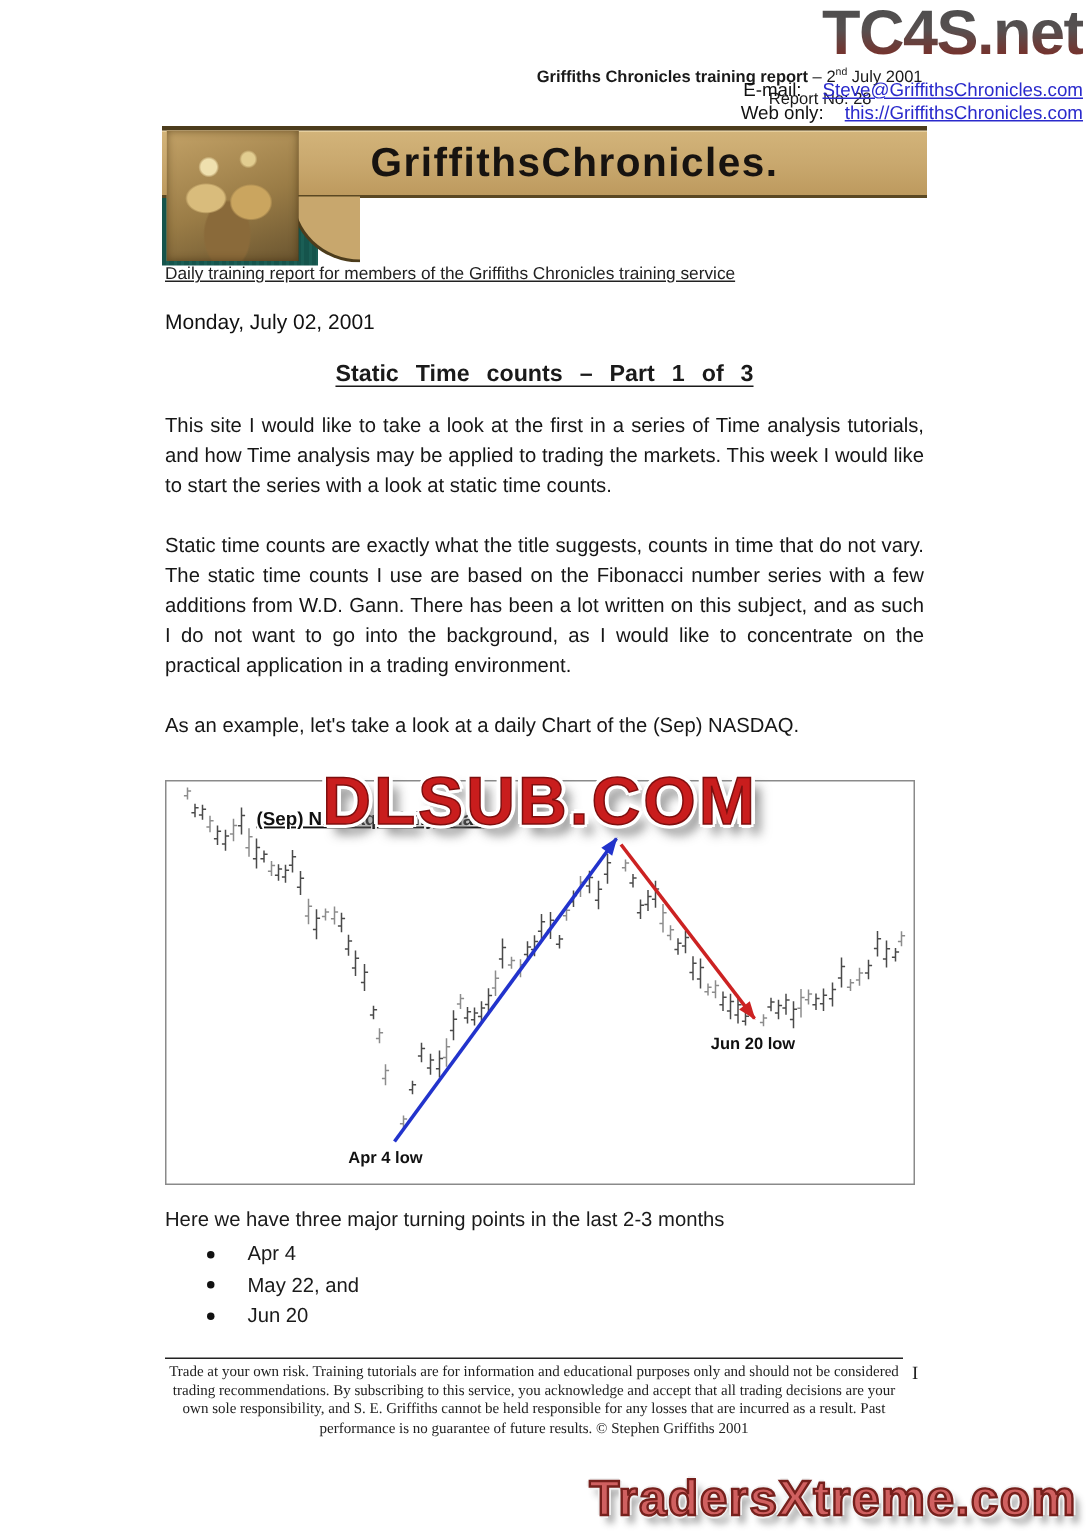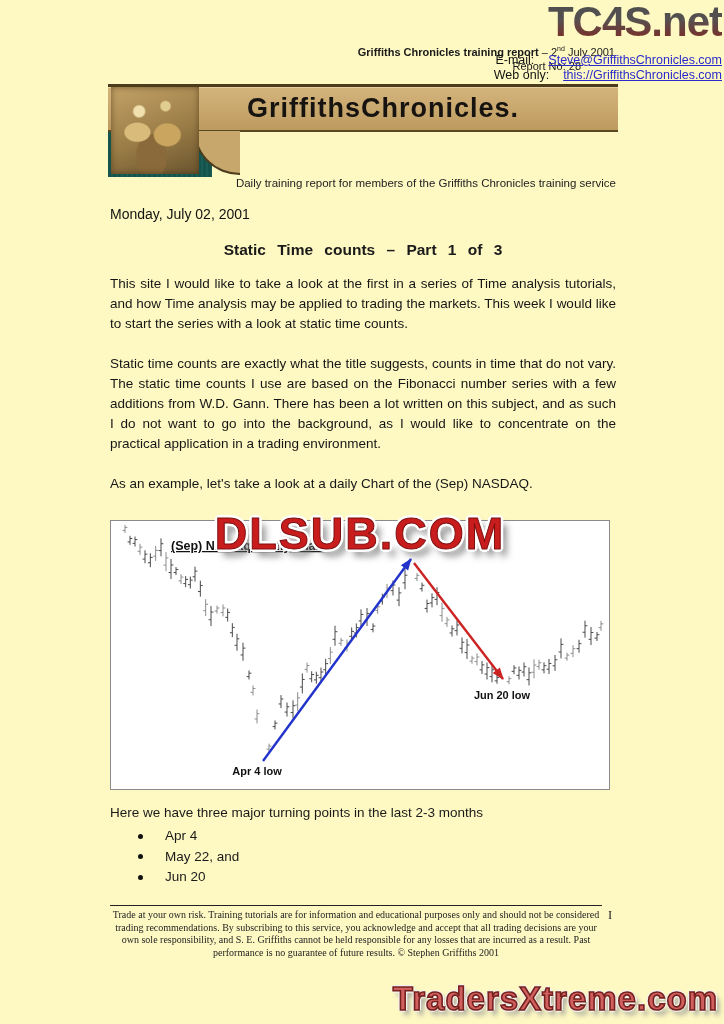--- a/index.html
+++ b/index.html
@@ -1,18 +1,18 @@
 <!DOCTYPE html>
 <html><head>
 <meta charset="utf-8">
 <style>
   * { margin:0; padding:0; box-sizing:border-box; }
   html,body { background:#888; }
   .page {
-    position:relative; width:724px; height:1024px; background:#fef9c3;
+    position:relative; width:724px; height:1024px; background:#ffffff;
     font-family:"Liberation Sans", sans-serif; color:#1a1a1a; overflow:hidden;
     margin:0 auto;
   }
   
   .tc4s {
     position:absolute; top:-2px; right:2px;
     font-size:42px; font-weight:900; letter-spacing:-1px;
     background:linear-gradient(180deg,#4e4e4e 15%,#565050 45%,#74342f 78%,#8d403a 100%);
     -webkit-background-clip:text; background-clip:text; color:transparent;
   }
@@ -47,24 +47,24 @@
       linear-gradient(160deg,#c3a267 0%,#9a7c46 55%,#6a5530 100%);
     box-shadow:inset 0 0 6px rgba(60,40,10,.6);
   }
   
   .contact { position:absolute; right:2px; top:53px; font-size:12.5px; line-height:14.5px; text-align:right; }
   .contact-row { display:flex; justify-content:flex-end; gap:14px; }
   .contact-label { color:#111; }
   .link { color:#2a2acc; text-decoration:underline; cursor:pointer; }
   
   .content { position:absolute; left:110px; top:177px; width:506px; }
-  .tagline { text-align:right; font-size:11.5px; color:#222; }
+  .tagline { font-size:11.5px; color:#222;text-decoration:underline; }
   .doc-date { font-size:14px; margin-top:17px; color:#111; }
   .doc-title { text-align:center; font-size:15.5px; font-weight:bold; word-spacing:7px; margin-top:19px;
-    text-underline-offset:3px; }
+    text-decoration:underline; text-underline-offset:3px; }
   .para { font-size:13.5px; line-height:20px; text-align:justify; margin-top:20px; color:#161616; }
   .para.first { margin-top:15px; }
   
   .chart-box { position:relative; margin-top:26px; width:500px; height:270px; border:1px solid #8a8a8a; background:#fff; }
   .chart-box svg { position:absolute; left:0; top:0; }
   .watermark {
     position:absolute; left:50%; top:-13px; transform:translateX(-50%);
     font-size:45px; font-weight:900; letter-spacing:2px; color:#c91d1d; white-space:nowrap;
     -webkit-text-stroke:1px #7d0e0e;
     text-shadow:

